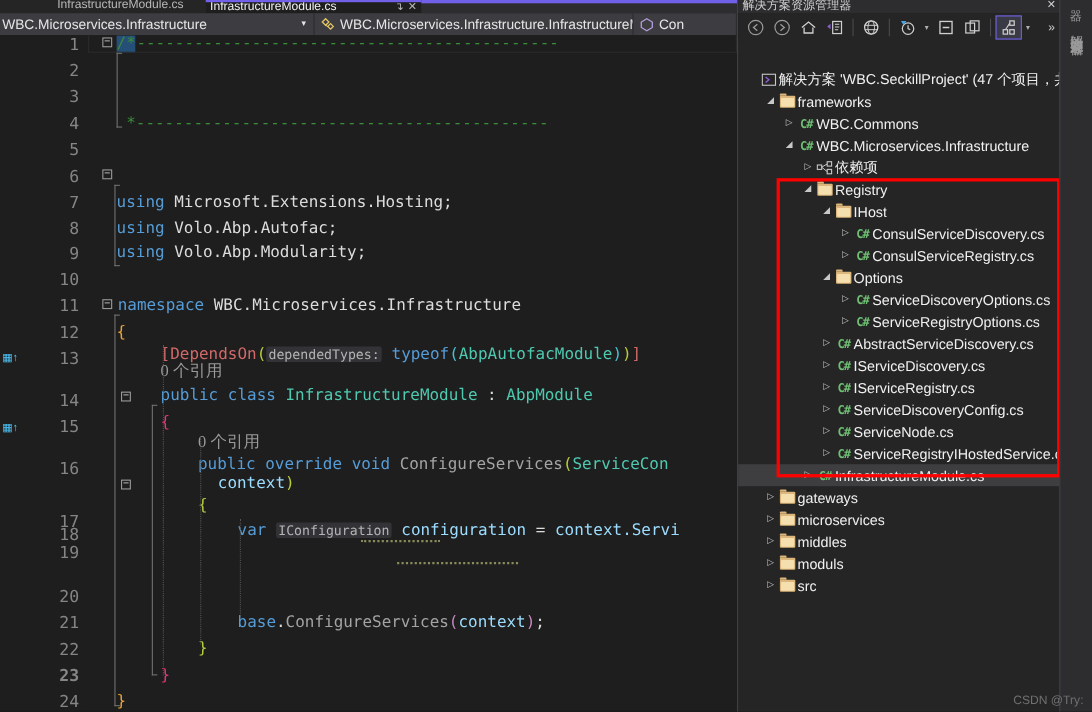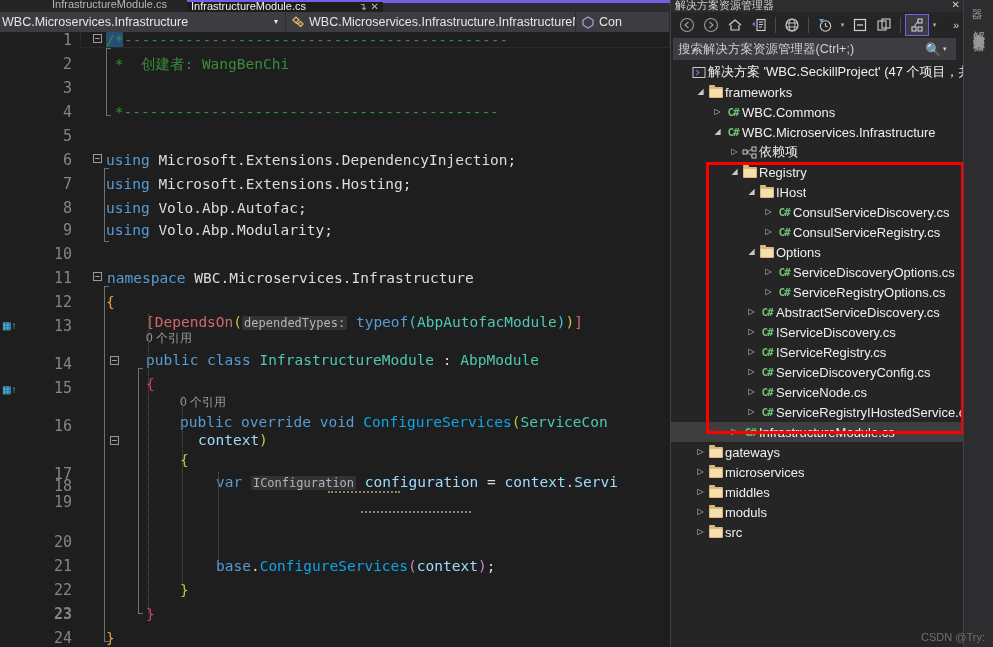--- a/index.html
+++ b/index.html
@@ -81,31 +81,31 @@
     position: absolute; left: 80px; top: 0; width: 590px; height: 615px;
     overflow: hidden;
   }
   .cline {
     position: absolute; left: 0; white-space: pre;
     font-family: "DejaVu Sans Mono", monospace; font-size: 14.5px;
     line-height: 16px; color: #dcdcdc;
   }
   .lens {
     position: absolute; white-space: pre;
-    font-family: Liberation Sans, sans-serif; font-size: 12px;
+    font-family: Liberation Serif, serif; font-size: 15px;
     line-height: 12px; color: #9a9a9a;
   }
 
   
   .kw   { color: #569cd6; }  
   .typ  { color: #4ec9b0; }  
   .ns   { color: #dcdcdc; }
   .cmt  { color: #3a8c3a; }  
   .attr { color: #d16969; }
-  .mem  { color: #0ea5e9; }  
+  .mem  { color: #a3a3a3; }  
   .par  { color: #9cdcfe; }  
   .br0  { color: #e8a33d; }  
   .br1  { color: #e2397b; }  
   .br2  { color: #b5cd3d; }  
   .br3  { color: #44c0d0; }
   .pnk  { color: #c586c0; }
   .grn  { color: #4ec9b0; }
   .inl  { background: #333337; color: #b4b4b4; font-size: 12px;
           padding: 0 2px; border-radius: 2px; }
 
@@ -329,26 +329,24 @@
       <div class="ln" style="top:598px;">24</div>
     </div>
 
     <div class="codearea">
 
       <div class="fold" style="left:13px; top:2px;">−</div>
       <div class="sel-tok" style="left:26px; top:0px;">/*</div>
       <div class="cline cmt" style="left:44px; top:0px;">--------------------------------------------</div>
       <div class="caret-line" style="top:-1px;"></div>
 
-      <div class="cline cmt" style="left:26px; top:24px;"> *  创建者: WangBenChi</div>
       <div class="cline cmt" style="left:26px; top:72px;"> *-------------------------------------------</div>
       <div class="vbracket" style="left:26px; top:16px; height:68px;"></div>
 
       <div class="fold" style="left:13px; top:122px;">−</div>
-      <div class="cline" style="left:26px; top:120px;"><span class="kw">using</span><span class="ns"> Microsoft.Extensions.DependencyInjection;</span></div>
       <div class="cline" style="left:26px; top:144px;"><span class="kw">using</span><span class="ns"> Microsoft.Extensions.Hosting;</span></div>
       <div class="cline" style="left:26px; top:168px;"><span class="kw">using</span><span class="ns"> Volo.Abp.Autofac;</span></div>
       <div class="cline" style="left:26px; top:190px;"><span class="kw">using</span><span class="ns"> Volo.Abp.Modularity;</span></div>
       <div class="vbracket" style="left:24px; top:136px; height:74px;"></div>
 
       <div class="fold" style="left:13px; top:240px;">−</div>
       <div class="cline" style="left:27px; top:238px;"><span class="kw">namespace</span><span class="ns"> WBC.Microservices.Infrastructure</span></div>
       <div class="cline br0" style="left:26px; top:262px;">{</div>
 
       <div class="cline" style="left:66px; top:282px;"><span class="attr">[DependsOn</span><span class="br2">(</span><span class="inl">dependedTypes:</span><span class="kw"> typeof</span><span class="br3">(</span><span class="grn">AbpAutofacModule</span><span class="br3">)</span><span class="br2">)</span><span class="attr">]</span></div>
@@ -454,25 +452,20 @@
             <rect x="9" y="2" width="4" height="4" fill="none" stroke="#d0d0d0" stroke-width="1.1"></rect>
             <rect x="3" y="10" width="4" height="4" fill="none" stroke="#d0d0d0" stroke-width="1.1"></rect>
             <rect x="9" y="10" width="4" height="4" fill="none" stroke="#d0d0d0" stroke-width="1.1"></rect>
             <line x1="9" y1="4" x2="5" y2="10" stroke="#d0d0d0" stroke-width="1"></line>
           </svg>
       </div>
       <div class="tb-caret">▾</div>
       <div class="tb-overflow">»</div>
     </div>
 
-    <div class="sol-search">
-      <input type="text" placeholder="搜索解决方案资源管理器(Ctrl+;)" style="">
-      <div class="srch-ico">🔍</div>
-      <div class="srch-caret">▾</div>
-    </div>
 
     <div class="sol-vscroll"></div>
 
     <div class="tree" id="tree">
         <div class="trow">
           <div style="width: 6px; flex: 0 0 6px;"></div>
           <div class="twist"></div>
           <div class="ticon">
             <svg width="15" height="13" viewBox="0 0 15 13">
               <rect x="1" y="1.5" width="12" height="10" fill="none" stroke="#c8c8c8" stroke-width="1"></rect>

